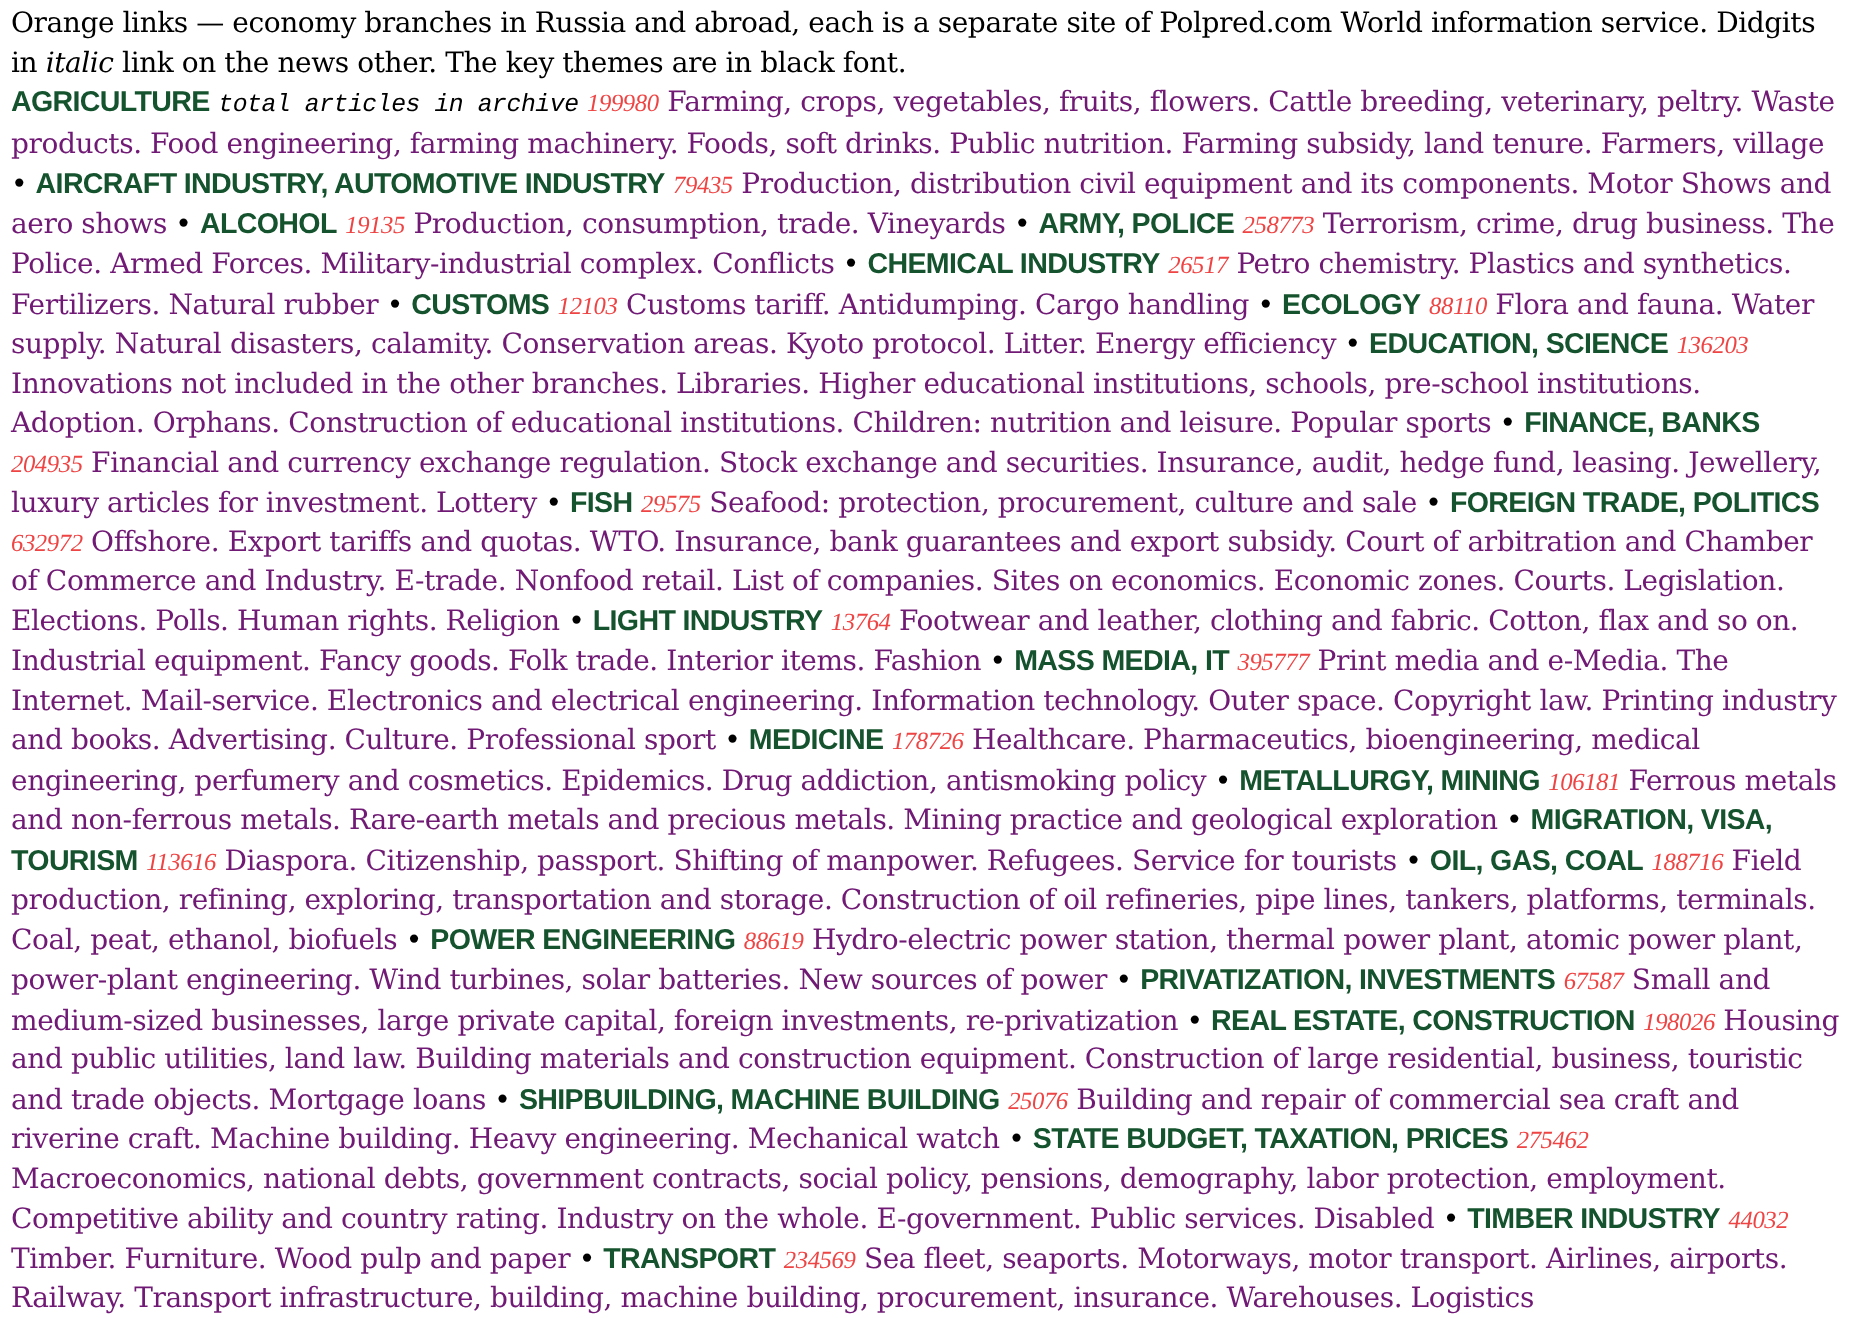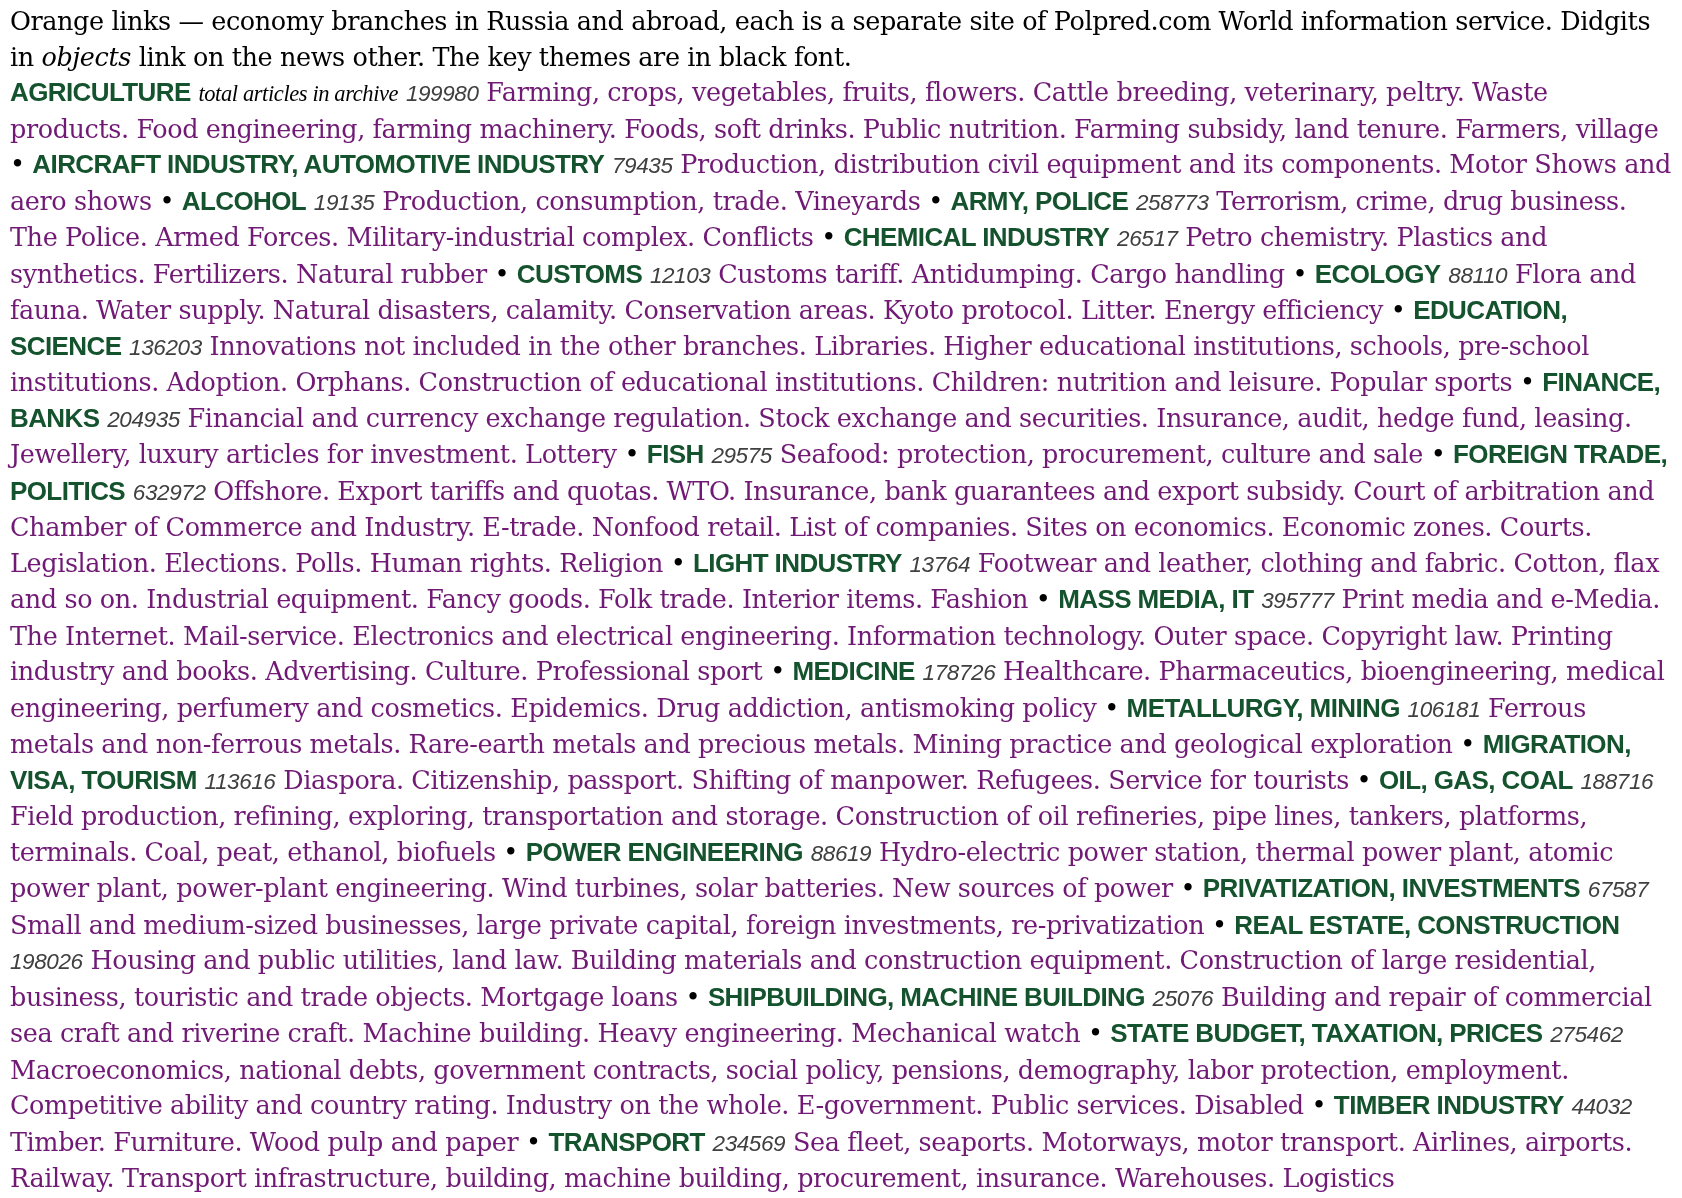--- a/index.html
+++ b/index.html
@@ -30,43 +30,43 @@
     font-weight: bold;
     font-size: 26px;
     letter-spacing: -0.6px;
     color: #14532d;
     text-decoration: none;
     cursor: pointer;
     white-space: normal;
   }
   
   .num {
-    font-family: Liberation Sans, sans-serif;
+    font-family: Liberation Serif, serif;
     font-style: italic;
     font-size: 22.5px;
     letter-spacing: -0.4px;
-    color: #404040;
+    color: #ef4444;
     text-decoration: none;
     cursor: pointer;
     margin-top: 29px;
   }
   
   .arch {
-    font-family: Liberation Serif, serif;
+    font-family: Liberation Mono, monospace;
     font-style: italic;
     font-size: 22.5px;
     letter-spacing: -0.4px;
     color: #000000;
   }
   .sep {
     color: #000000;
   }
   .desc {
     color: #701a75;
   }
 </style>
 </head>
 <body>
 
 <div class="content">
-  <div class="intro"><span>Orange links — economy branches in Russia and abroad, each is a separate site of Polpred.com World information service. Didgits in </span><i>objects</i><span> link on the news other. The key themes are in black font.</span></div>
+  <div class="intro"><span>Orange links — economy branches in Russia and abroad, each is a separate site of Polpred.com World information service. Didgits in </span><i>italic</i><span> link on the news other. The key themes are in black font.</span></div>
   <div id="branches"><a class="cat">AGRICULTURE</a> <span class="arch">total articles in archive</span> <a class="num">199980</a> <span class="desc">Farming, crops, vegetables, fruits, flowers. Cattle breeding, veterinary, peltry. Waste products. Food engineering, farming machinery. Foods, soft drinks. Public nutrition. Farming subsidy, land tenure. Farmers, village</span><span class="sep"> • </span><a class="cat">AIRCRAFT INDUSTRY, AUTOMOTIVE INDUSTRY</a> <a class="num">79435</a> <span class="desc">Production, distribution civil equipment and its components. Motor Shows and aero shows</span><span class="sep"> • </span><a class="cat">ALCOHOL</a> <a class="num">19135</a> <span class="desc">Production, consumption, trade. Vineyards</span><span class="sep"> • </span><a class="cat">ARMY, POLICE</a> <a class="num">258773</a> <span class="desc">Terrorism, crime, drug business. The Police. Armed Forces. Military-industrial complex. Conflicts</span><span class="sep"> • </span><a class="cat">CHEMICAL INDUSTRY</a> <a class="num">26517</a> <span class="desc">Petro chemistry. Plastics and synthetics. Fertilizers. Natural rubber</span><span class="sep"> • </span><a class="cat">CUSTOMS</a> <a class="num">12103</a> <span class="desc">Customs tariff. Antidumping. Cargo handling</span><span class="sep"> • </span><a class="cat">ECOLOGY</a> <a class="num">88110</a> <span class="desc">Flora and fauna. Water supply. Natural disasters, calamity. Conservation areas. Kyoto protocol. Litter. Energy efficiency</span><span class="sep"> • </span><a class="cat">EDUCATION, SCIENCE</a> <a class="num">136203</a> <span class="desc">Innovations not included in the other branches. Libraries. Higher educational institutions, schools, pre-school institutions. Adoption. Orphans. Construction of educational institutions. Children: nutrition and leisure. Popular sports</span><span class="sep"> • </span><a class="cat">FINANCE, BANKS</a> <a class="num">204935</a> <span class="desc">Financial and currency exchange regulation. Stock exchange and securities. Insurance, audit, hedge fund, leasing. Jewellery, luxury articles for investment. Lottery</span><span class="sep"> • </span><a class="cat">FISH</a> <a class="num">29575</a> <span class="desc">Seafood: protection, procurement, culture and sale</span><span class="sep"> • </span><a class="cat">FOREIGN TRADE, POLITICS</a> <a class="num">632972</a> <span class="desc">Offshore. Export tariffs and quotas. WTO. Insurance, bank guarantees and export subsidy. Court of arbitration and Chamber of Commerce and Industry. E-trade. Nonfood retail. List of companies. Sites on economics. Economic zones. Courts. Legislation. Elections. Polls. Human rights. Religion</span><span class="sep"> • </span><a class="cat">LIGHT INDUSTRY</a> <a class="num">13764</a> <span class="desc">Footwear and leather, clothing and fabric. Cotton, flax and so on. Industrial equipment. Fancy goods. Folk trade. Interior items. Fashion</span><span class="sep"> • </span><a class="cat">MASS MEDIA, IT</a> <a class="num">395777</a> <span class="desc">Print media and e-Media. The Internet. Mail-service. Electronics and electrical engineering. Information technology. Outer space. Copyright law. Printing industry and books. Advertising. Culture. Professional sport</span><span class="sep"> • </span><a class="cat">MEDICINE</a> <a class="num">178726</a> <span class="desc">Healthcare. Pharmaceutics, bioengineering, medical engineering, perfumery and cosmetics. Epidemics. Drug addiction, antismoking policy</span><span class="sep"> • </span><a class="cat">METALLURGY, MINING</a> <a class="num">106181</a> <span class="desc">Ferrous metals and non-ferrous metals. Rare-earth metals and precious metals. Mining practice and geological exploration</span><span class="sep"> • </span><a class="cat">MIGRATION, VISA, TOURISM</a> <a class="num">113616</a> <span class="desc">Diaspora. Citizenship, passport. Shifting of manpower. Refugees. Service for tourists</span><span class="sep"> • </span><a class="cat">OIL, GAS, COAL</a> <a class="num">188716</a> <span class="desc">Field production, refining, exploring, transportation and storage. Construction of oil refineries, pipe lines, tankers, platforms, terminals. Coal, peat, ethanol, biofuels</span><span class="sep"> • </span><a class="cat">POWER ENGINEERING</a> <a class="num">88619</a> <span class="desc">Hydro-electric power station, thermal power plant, atomic power plant, power-plant engineering. Wind turbines, solar batteries. New sources of power</span><span class="sep"> • </span><a class="cat">PRIVATIZATION, INVESTMENTS</a> <a class="num">67587</a> <span class="desc">Small and medium-sized businesses, large private capital, foreign investments, re-privatization</span><span class="sep"> • </span><a class="cat">REAL ESTATE, CONSTRUCTION</a> <a class="num">198026</a> <span class="desc">Housing and public utilities, land law. Building materials and construction equipment. Construction of large residential, business, touristic and trade objects. Mortgage loans</span><span class="sep"> • </span><a class="cat">SHIPBUILDING, MACHINE BUILDING</a> <a class="num">25076</a> <span class="desc">Building and repair of commercial sea craft and riverine craft. Machine building. Heavy engineering. Mechanical watch</span><span class="sep"> • </span><a class="cat">STATE BUDGET, TAXATION, PRICES</a> <a class="num">275462</a> <span class="desc">Macroeconomics, national debts, government contracts, social policy, pensions, demography, labor protection, employment. Competitive ability and country rating. Industry on the whole. E-government. Public services. Disabled</span><span class="sep"> • </span><a class="cat">TIMBER INDUSTRY</a> <a class="num">44032</a> <span class="desc">Timber. Furniture. Wood pulp and paper</span><span class="sep"> • </span><a class="cat">TRANSPORT</a> <a class="num">234569</a> <span class="desc">Sea fleet, seaports. Motorways, motor transport. Airlines, airports. Railway. Transport infrastructure, building, machine building, procurement, insurance. Warehouses. Logistics</span></div>
 </div>
 
 </body></html>

